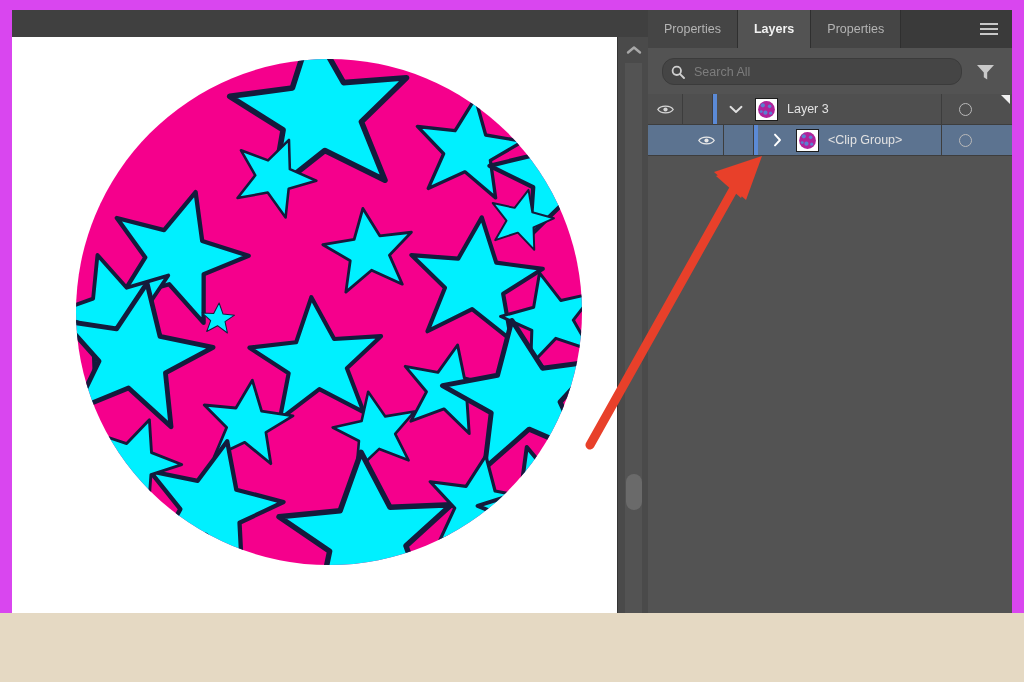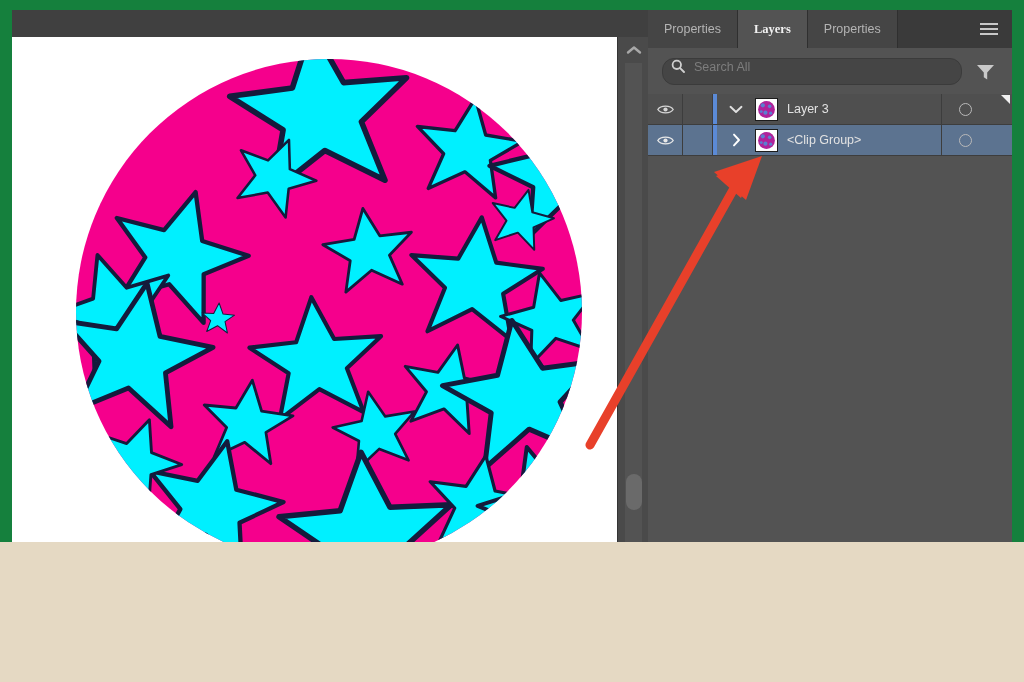--- a/index.html
+++ b/index.html
@@ -4,22 +4,22 @@
 <style>
   html, body {
     margin: 0;
     padding: 0;
     background: #e5d9c3;
     font-family: "Liberation Sans", sans-serif;
   }
   #root {
     position: relative;
     width: 1024px;
-    height: 542px;
-    background: #15803d;
+    height: 613px;
+    background: #d946ef;
     overflow: hidden;
   }
 
   
   #app-window {
     position: absolute;
     left: 12px;
     top: 10px;
     width: 1000px;
     height: 659px;
@@ -124,21 +124,20 @@
     color: #b4b4b4;
     background: #454545;
     border-right: 1px solid #2f2f2f;
     cursor: pointer;
     user-select: none;
   }
   .panel-tab.active {
     background: #535353;
     color: #f2f2f2;
     font-weight: bold;
-    font-family: Liberation Serif, serif;
   }
   #panel-menu-btn {
     position: absolute;
     right: 6px;
     top: 0;
     height: 38px;
     width: 34px;
     display: flex;
     align-items: center;
     justify-content: center;
@@ -152,21 +151,21 @@
     padding: 10px 12px 9px 14px;
     background: #535353;
   }
   #search-box {
     flex: 1;
     height: 27px;
     background: #454545;
     border: 1px solid #3b3b3b;
     border-radius: 12px;
     display: flex;
-    align-items: flex-start;
+    align-items: center;
     padding: 0 8px;
     box-sizing: border-box;
   }
   #search-input {
     flex: 1;
     background: transparent;
     border: none;
     outline: none;
     color: #d0d0d0;
     font-size: 12.5px;
@@ -193,20 +192,21 @@
     position: relative;
     display: flex;
     align-items: center;
     height: 30px;
     background: #4f4f4f;
     border-bottom: 1px solid #3d3d3d;
     cursor: pointer;
   }
   .layer-row.selected {
     background: #5c7390;
+    padding-left: 41px;
   }
   .cell-eye {
     width: 34px;
     height: 30px;
     display: flex;
     align-items: center;
     justify-content: center;
     border-right: 1px solid #3d3d3d;
   }
   .cell-lock {

